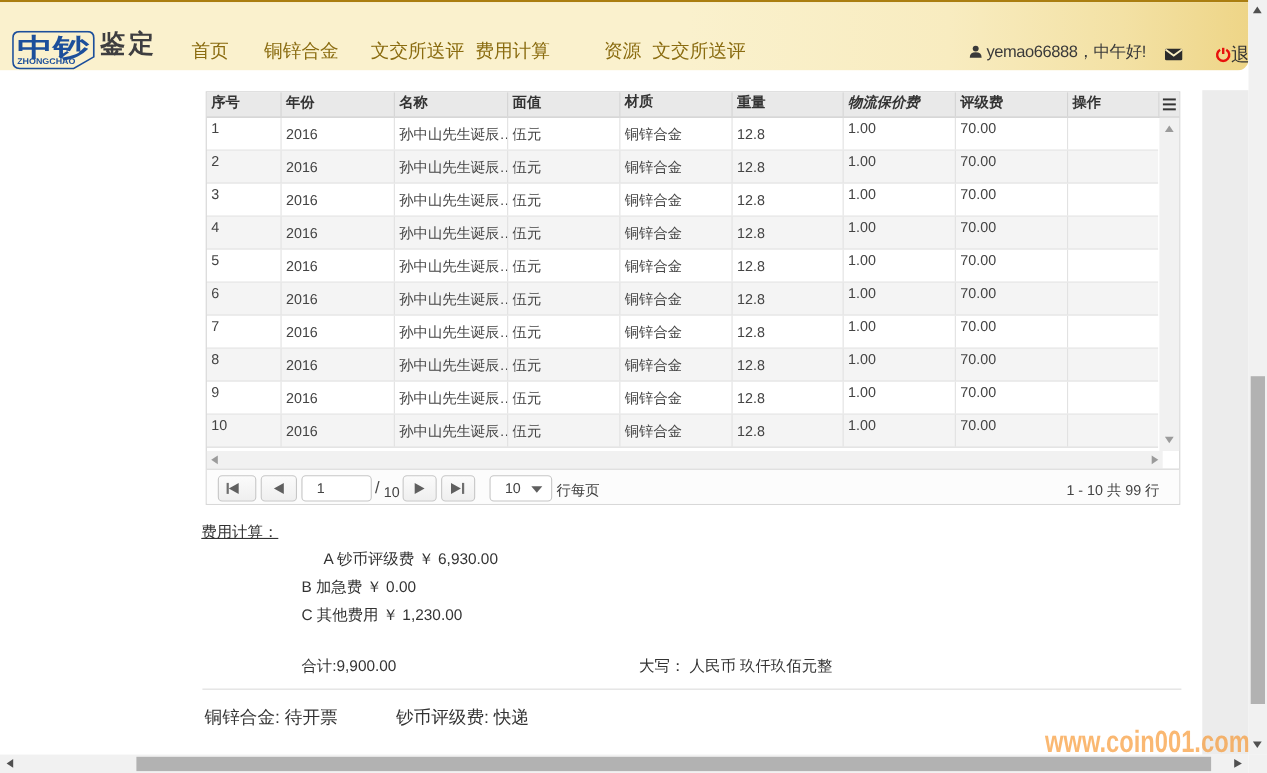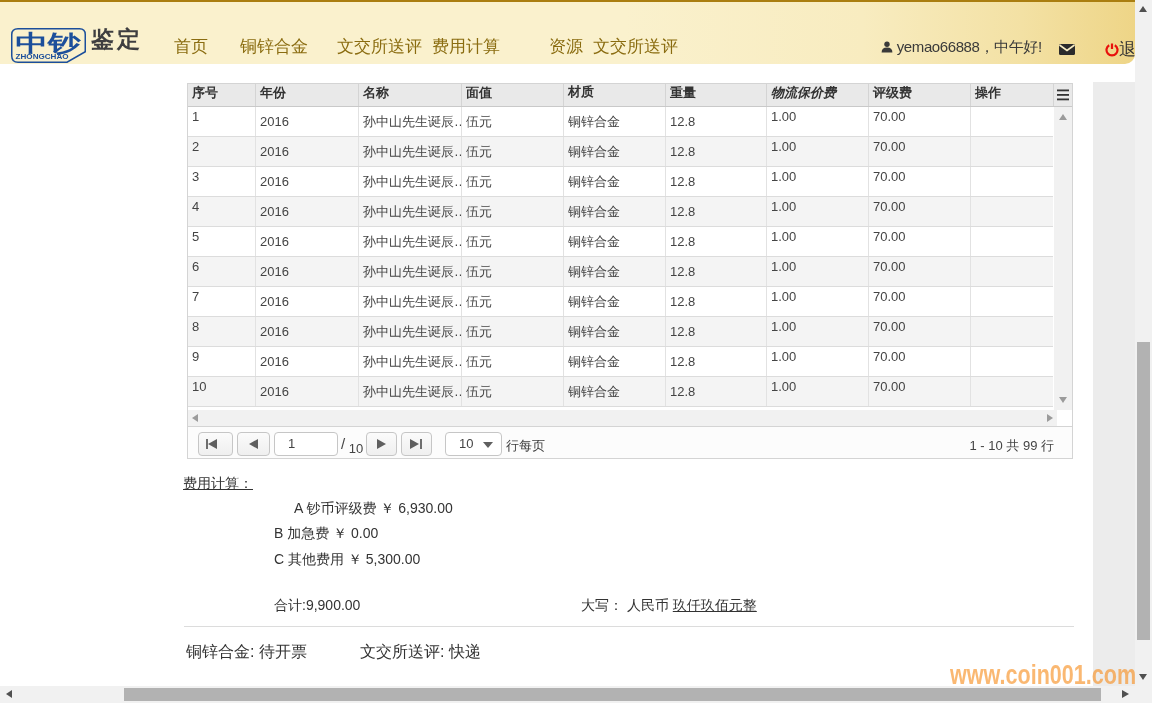--- a/index.html
+++ b/index.html
@@ -263,26 +263,26 @@
         <div class="tri" style="right:8px; top:9px; border-left:5px solid transparent; border-right:5px solid transparent; border-top:6px solid #5f5f5f;"></div>
       </div>
       <div id="perpage">行每页</div>
       <div id="pginfo">1 - 10 共 99 行</div>
     </div>
   </div>
 
   <div class="fee abs" style="left:183px; top:475px;text-decoration:underline;">费用计算：</div>
   <div class="fee abs" style="left:270px; top:500px;margin-left:24px;">A  钞币评级费 ￥ 6,930.00</div>
   <div class="fee abs" style="left:274px; top:525px;">B  加急费 ￥ 0.00</div>
-  <div class="fee abs" style="left:274px; top:551px;">C  其他费用 ￥ 5,300.00</div>
+  <div class="fee abs" style="left:274px; top:551px;">C  其他费用 ￥ 1,230.00</div>
   <div class="fee abs" style="left:274px; top:597px;">合计:9,900.00</div>
-  <div class="fee abs" style="left:581px; top:597px;">大写： 人民币 <span style="text-decoration:underline;">玖仟玖佰元整</span></div>
+  <div class="fee abs" style="left:581px; top:597px;">大写： 人民币 <span style="">玖仟玖佰元整</span></div>
   <div id="divider" class="abs"></div>
   <div class="status abs" style="left:186px; top:642px;">铜锌合金: 待开票</div>
-  <div class="status abs" style="left:360px; top:642px;">文交所送评: 快递</div>
+  <div class="status abs" style="left:360px; top:642px;">钞币评级费: 快递</div>
   <div id="watermark" class="abs">www.coin001.com</div>
 
   <div id="vsb" class="abs">
     <div class="tri" style="left:4px; top:6px; border-left:4.5px solid transparent; border-right:4.5px solid transparent; border-bottom:6px solid #505050;"></div>
     <div id="vsb-thumb"></div>
     <div class="tri" style="left:4px; bottom:6px; border-left:4.5px solid transparent; border-right:4.5px solid transparent; border-top:6px solid #505050;"></div>
   </div>
   <div id="hsb" class="abs">
     <div class="tri" style="left:6px; top:4px; border-top:4.5px solid transparent; border-bottom:4.5px solid transparent; border-right:6px solid #505050;"></div>
     <div id="hsb-thumb"></div>

